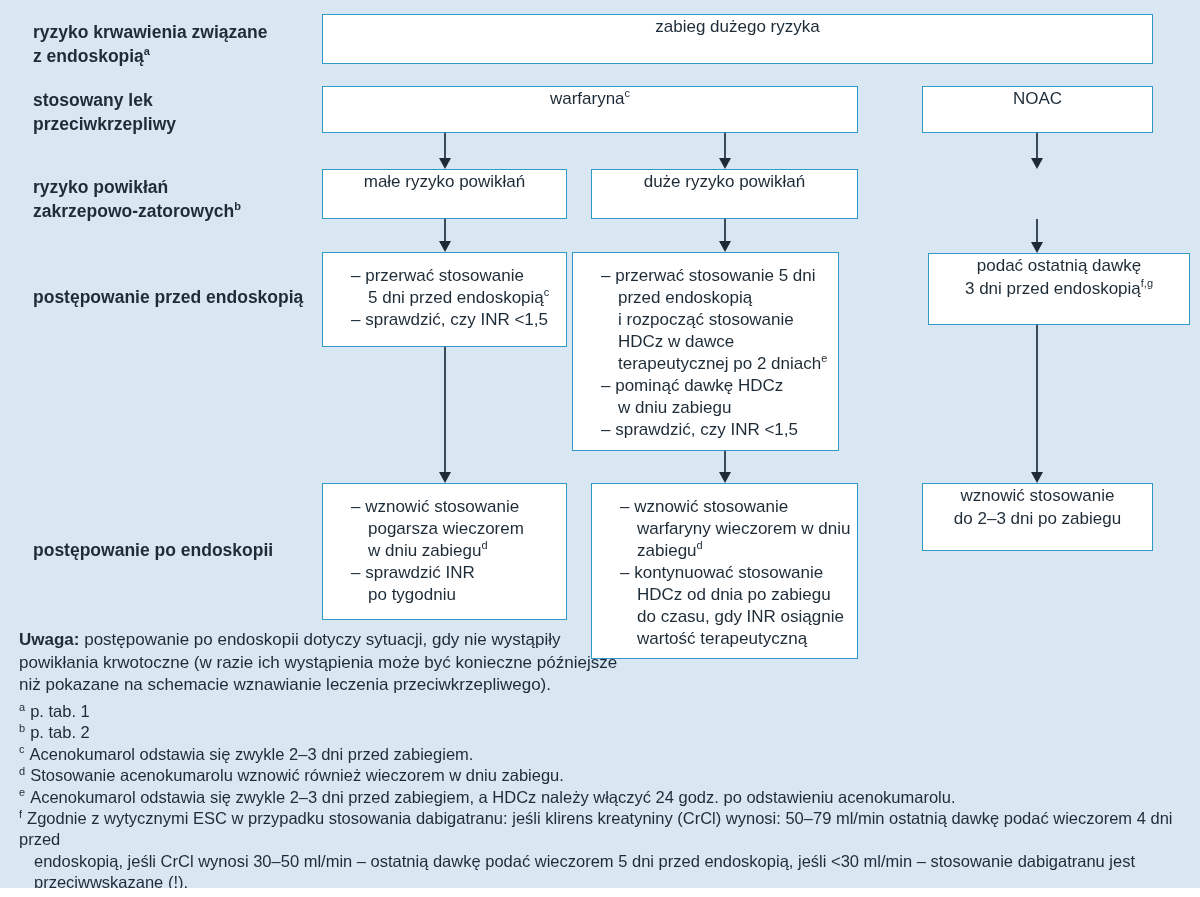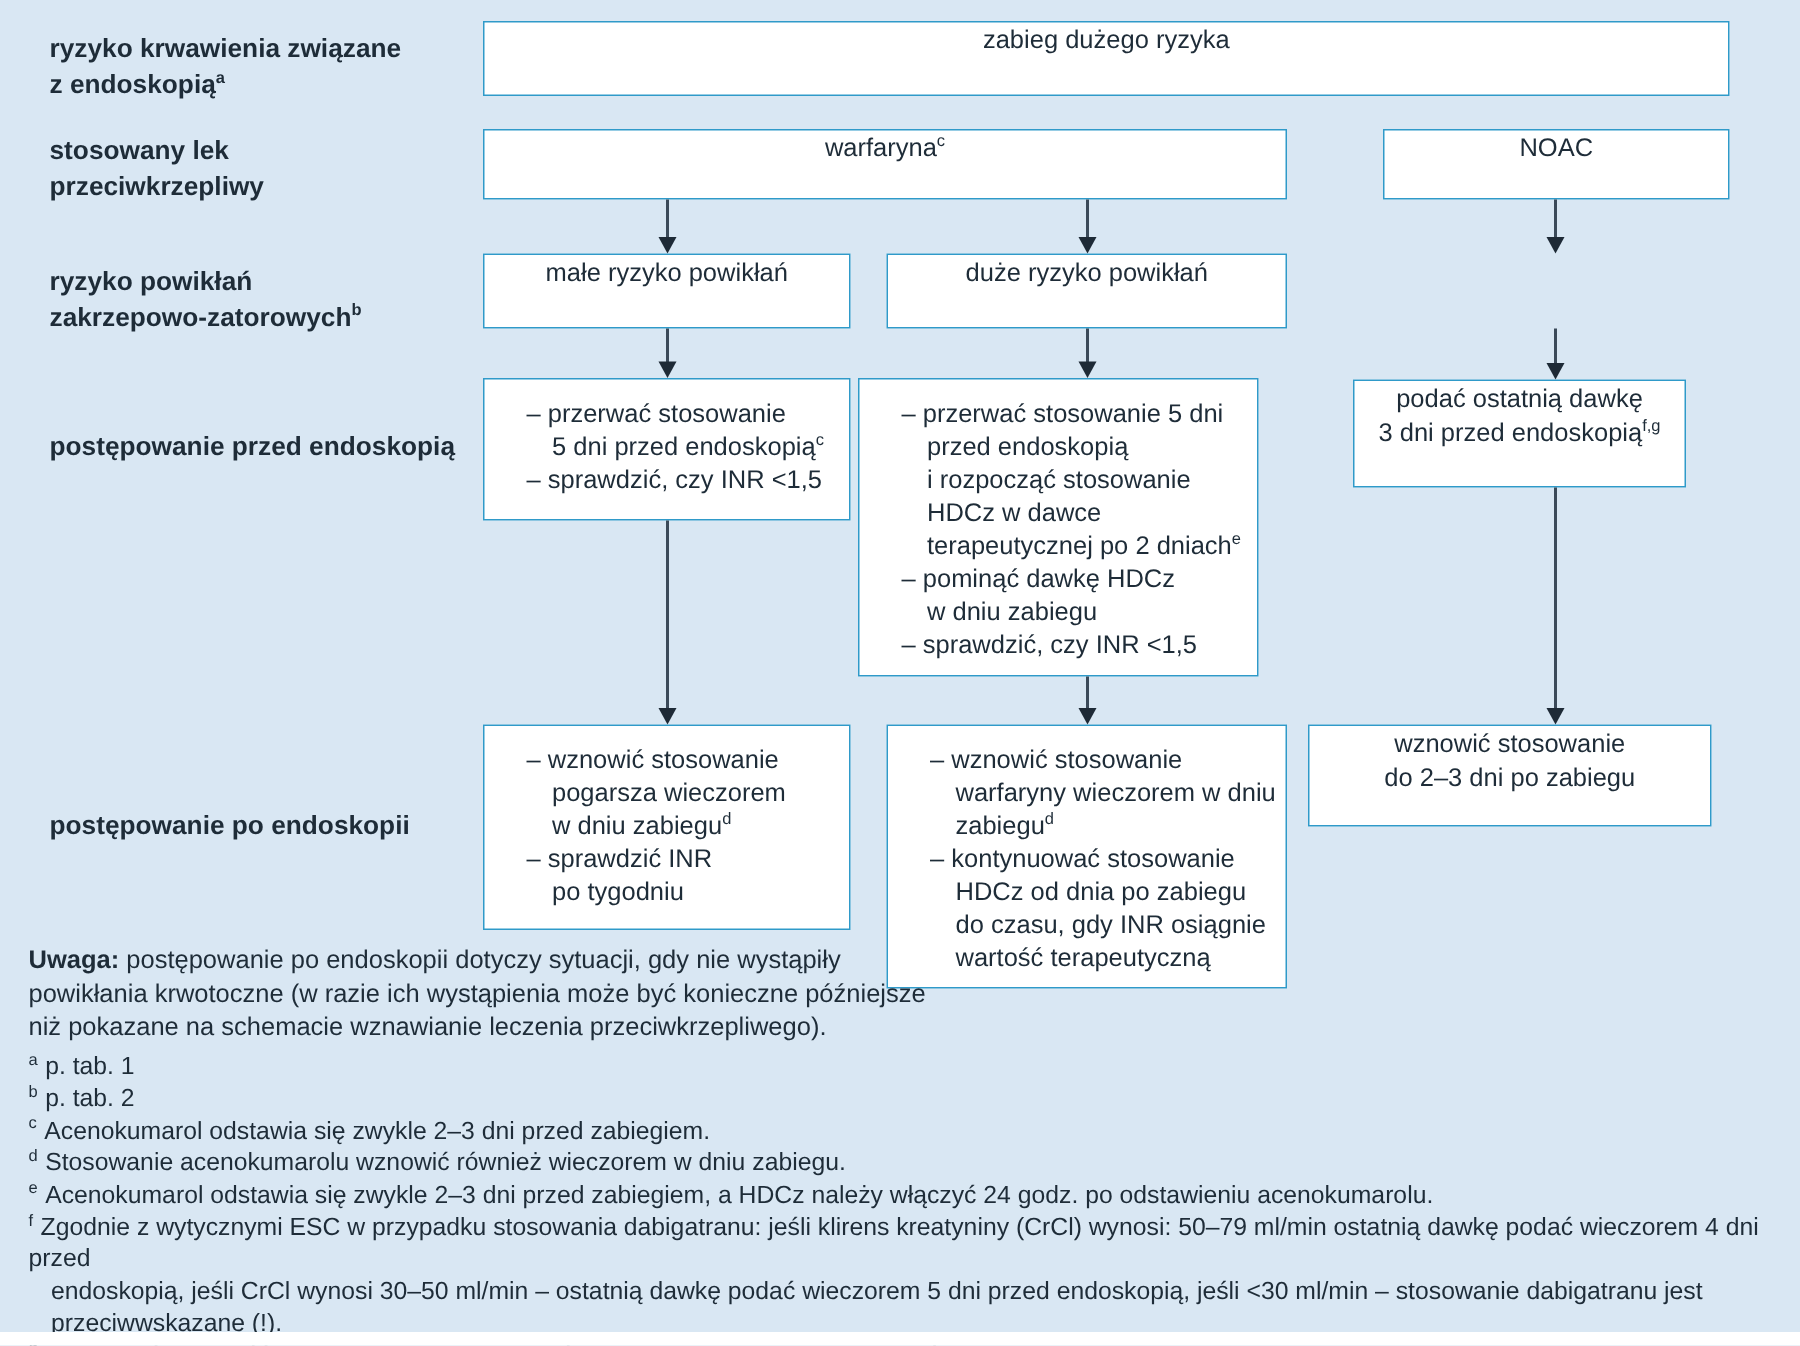--- a/index.html
+++ b/index.html
@@ -99,42 +99,42 @@
   <div class="box bullets" style="left:572px; top:252px; width:267px; height:199px">
     <div class="line"><span>– przerwać stosowanie 5 dni</span></div>
     <div class="line c"><span>przed endoskopią</span></div>
     <div class="line c"><span>i rozpocząć stosowanie</span></div>
     <div class="line c"><span>HDCz w dawce</span></div>
     <div class="line c"><span>terapeutycznej po 2 dniach</span><sup>e</sup></div>
     <div class="line"><span>– pominąć dawkę HDCz</span></div>
     <div class="line c"><span>w dniu zabiegu</span></div>
     <div class="line"><span>– sprawdzić, czy INR &lt;1,5</span></div>
   </div>
-  <div class="box center" style="left:902px; top:253px; width:222px; height:72px">
+  <div class="box center" style="left:928px; top:253px; width:262px; height:72px">
     <div><span>podać ostatnią dawkę</span></div>
     <div><span>3 dni przed endoskopią</span><sup>f,g</sup></div>
   </div>
 
   <div class="box bullets" style="left:322px; top:483px; width:245px; height:137px">
     <div class="line"><span>– wznowić stosowanie</span></div>
     <div class="line c"><span>pogarsza wieczorem</span></div>
     <div class="line c"><span>w dniu zabiegu</span><sup>d</sup></div>
     <div class="line"><span>– sprawdzić INR</span></div>
     <div class="line c"><span>po tygodniu</span></div>
   </div>
   <div class="box bullets" style="left:591px; top:483px; width:267px; height:176px">
     <div class="line"><span>– wznowić stosowanie</span></div>
     <div class="line c"><span>warfaryny wieczorem w dniu</span></div>
     <div class="line c"><span>zabiegu</span><sup>d</sup></div>
     <div class="line"><span>– kontynuować stosowanie</span></div>
     <div class="line c"><span>HDCz od dnia po zabiegu</span></div>
     <div class="line c"><span>do czasu, gdy INR osiągnie</span></div>
     <div class="line c"><span>wartość terapeutyczną</span></div>
   </div>
-  <div class="box center" style="left:872px; top:483px; width:269px; height:68px">
+  <div class="box center" style="left:922px; top:483px; width:231px; height:68px">
     <div><span>wznowić stosowanie</span></div>
     <div><span>do 2–3 dni po zabiegu</span></div>
   </div>
 
   <div class="arrow" style="left:445px; top:133px; height:36px"></div>
   <div class="arrow" style="left:725px; top:133px; height:36px"></div>
   <div class="arrow" style="left:1037px; top:133px; height:36px"></div>
   <div class="arrow" style="left:445px; top:219px; height:33px"></div>
   <div class="arrow" style="left:725px; top:219px; height:33px"></div>
   <div class="arrow" style="left:1037px; top:219px; height:34px"></div>

